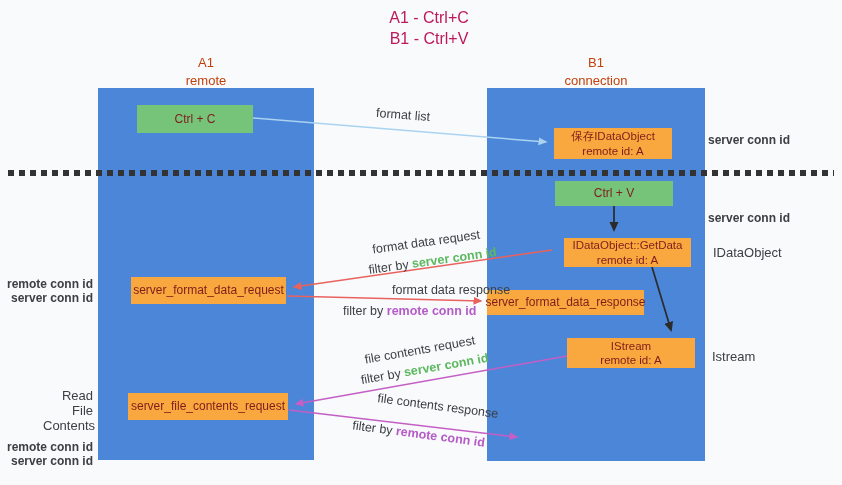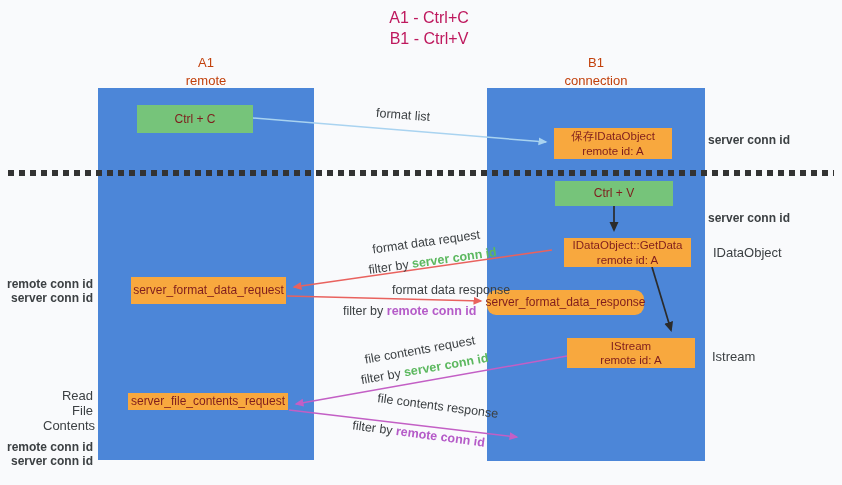--- a/index.html
+++ b/index.html
@@ -24,23 +24,23 @@
         color:#7f1d1d;text-align:center;z-index:5;font-size:12px;line-height:1.25;}
   .node.green{background:#76c47a;}
   .node.orange{background:#f8a83e;}
   .node.two-line{font-size:11.5px;}
 
   .n-ctrl-c{left:137px;top:105px;width:116px;height:28px;}
   .n-save{left:554px;top:128px;width:118px;height:31px;}
   .n-ctrl-v{left:555px;top:181px;width:118px;height:25px;}
   .n-getdata{left:564px;top:238px;width:127px;height:29px;}
   .n-fmt-req{left:131px;top:277px;width:155px;height:27px;}
-  .n-fmt-resp{left:487px;top:290px;width:157px;height:25px;border-radius:9px;}
+  .n-fmt-resp{left:487px;top:290px;width:157px;height:25px;}
   .n-istream{left:567px;top:338px;width:128px;height:30px;}
-  .n-file-req{left:128px;top:393px;width:160px;height:17px;}
+  .n-file-req{left:128px;top:393px;width:160px;height:27px;}
   .n-file-resp{left:524px;top:426px;width:160px;height:26px;}
 
   .arrows{position:absolute;left:0;top:0;z-index:3;}
 
   .mid-label{position:absolute;z-index:6;font-size:12.5px;color:#3c4043;white-space:nowrap;}
   .green-txt{color:#5cb85f;font-weight:bold;}
   .purple-txt{color:#b55bc8;font-weight:bold;}
 
   .ml-format-list{left:376px;top:108px;transform:rotate(4.5deg);}
   .ml-fdr{left:372px;top:235px;transform:rotate(-8deg);}

